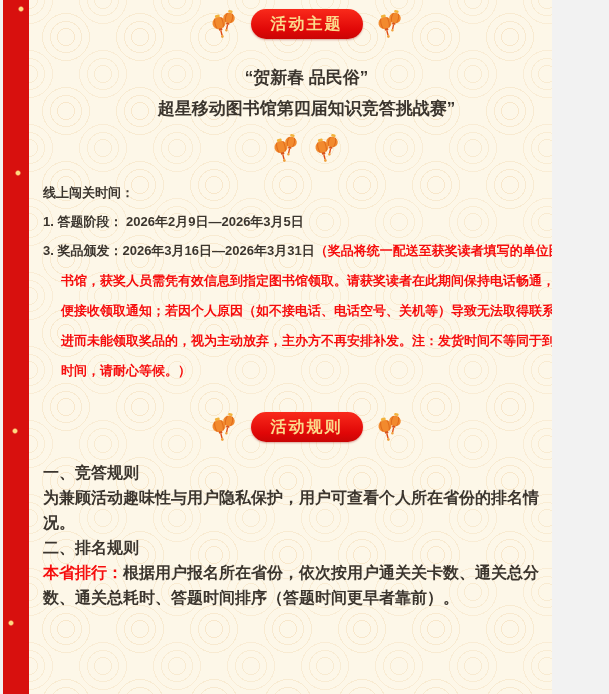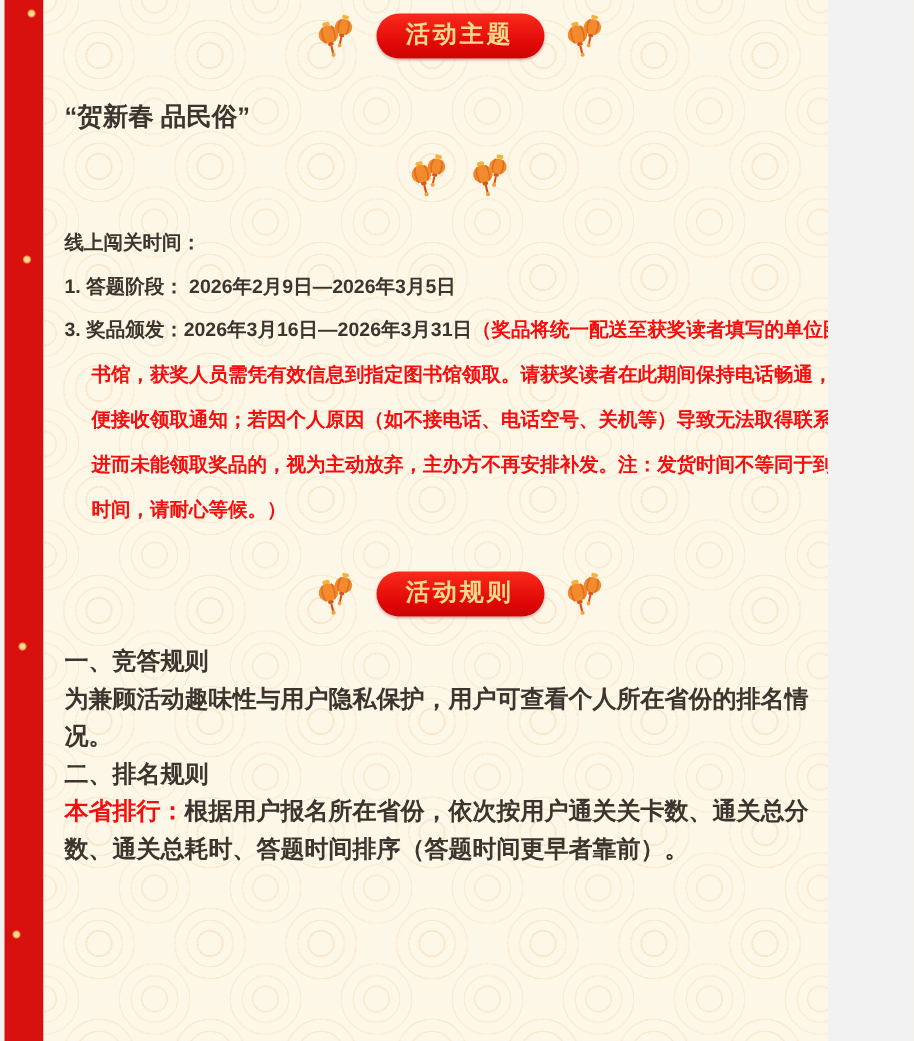--- a/index.html
+++ b/index.html
@@ -36,21 +36,21 @@
   .badge-row.third{margin-top:25px;}
   .badge{
     display:inline-block;min-width:88px;box-sizing:border-box;text-align:center;
     padding:5px 20px;border-radius:17px;
     background:linear-gradient(180deg,#f92a1b 0%,#e00707 70%,#c90505 100%);
     color:#fbd98b;font-size:16px;font-weight:bold;letter-spacing:2px;line-height:20px;
     box-shadow:0 1px 2px rgba(150,10,5,.35);
   }
   .lantern{display:inline-flex;width:28px;height:32px;}
   .title{
-    text-align:left;margin-top:22px;
+    text-align:center;margin-top:22px;
     color:#3b352e;font-size:17px;font-weight:bold;line-height:31px;
   }
   .schedule{
     margin-top:14px;color:#3b352e;font-size:13px;font-weight:bold;line-height:29px;
   }
   .schedule .hang{padding-left:18px;text-indent:-18px;line-height:30px;}
   .rules{
     margin-top:17px;color:#3b352e;font-size:16px;font-weight:bold;line-height:25px;
   }
   .rules div{margin:0;}
@@ -121,20 +121,21 @@
             <rect x="7.2" y="20.4" width="3.6" height="2.2" rx="0.8" fill="#d8541a"></rect>
             <line x1="9" y1="22.6" x2="9" y2="27.8" stroke="#e04a12" stroke-width="1.4"></line>
             <circle cx="9" cy="28.9" r="1.4" fill="#f0a03c"></circle>
           </g>
         </svg>
       </span>
     </div>
 
     <div class="title">
       <div>“贺新春 品民俗”</div>
+      <div>超星移动图书馆第四届知识竞答挑战赛”</div>
     </div>
 
     <div class="badge-row second">
       <span class="lantern">
         <svg width="28" height="32" viewBox="0 0 28 32">
           <g transform="rotate(12 19 10)">
             <rect x="16.8" y="2" width="4.4" height="2.6" rx="1" fill="#f2b33c"></rect>
             <ellipse cx="19" cy="10" rx="5.8" ry="5.3" fill="#f28a2e"></ellipse>
             <path d="M16.5 5.4 C15.2 7.5 15.2 12.5 16.5 14.6" stroke="#e06b1c" fill="none" stroke-width="1"></path>
             <path d="M21.5 5.4 C22.8 7.5 22.8 12.5 21.5 14.6" stroke="#e06b1c" fill="none" stroke-width="1"></path>

